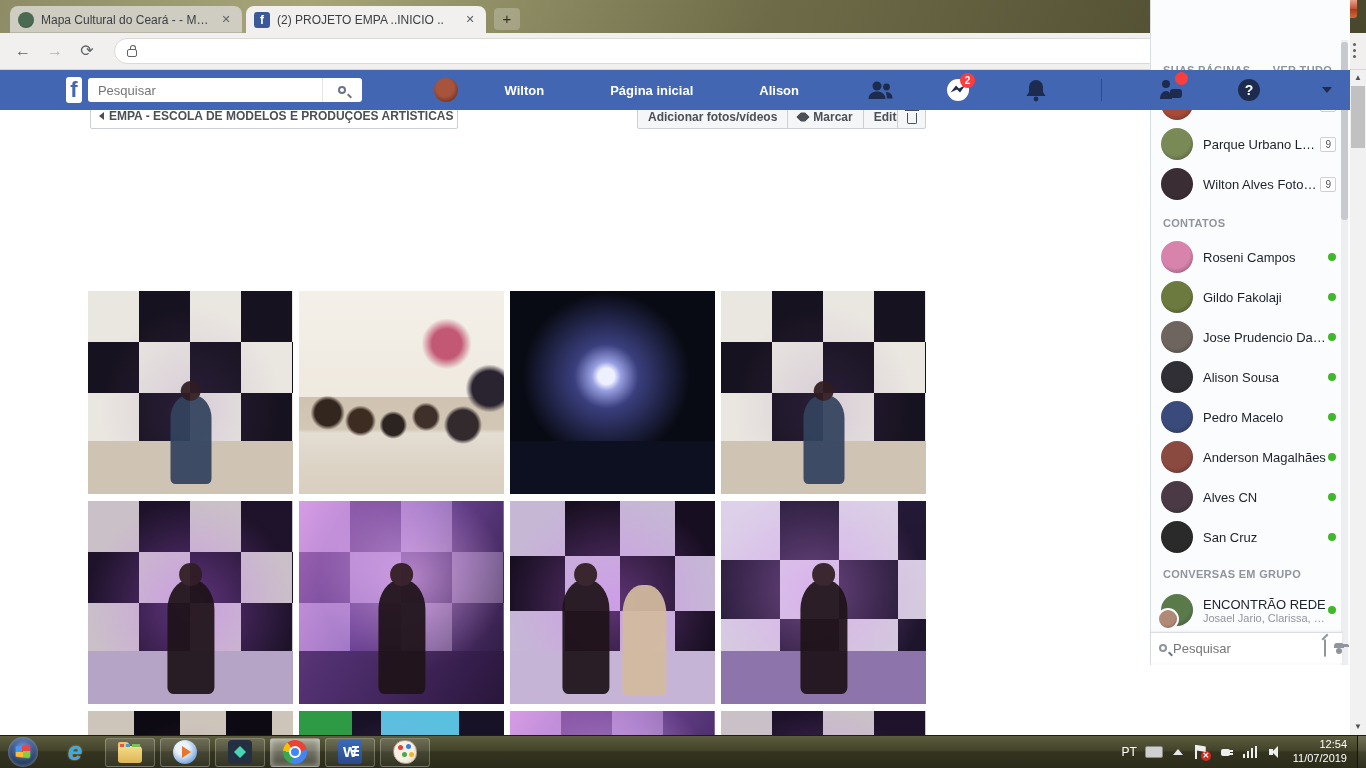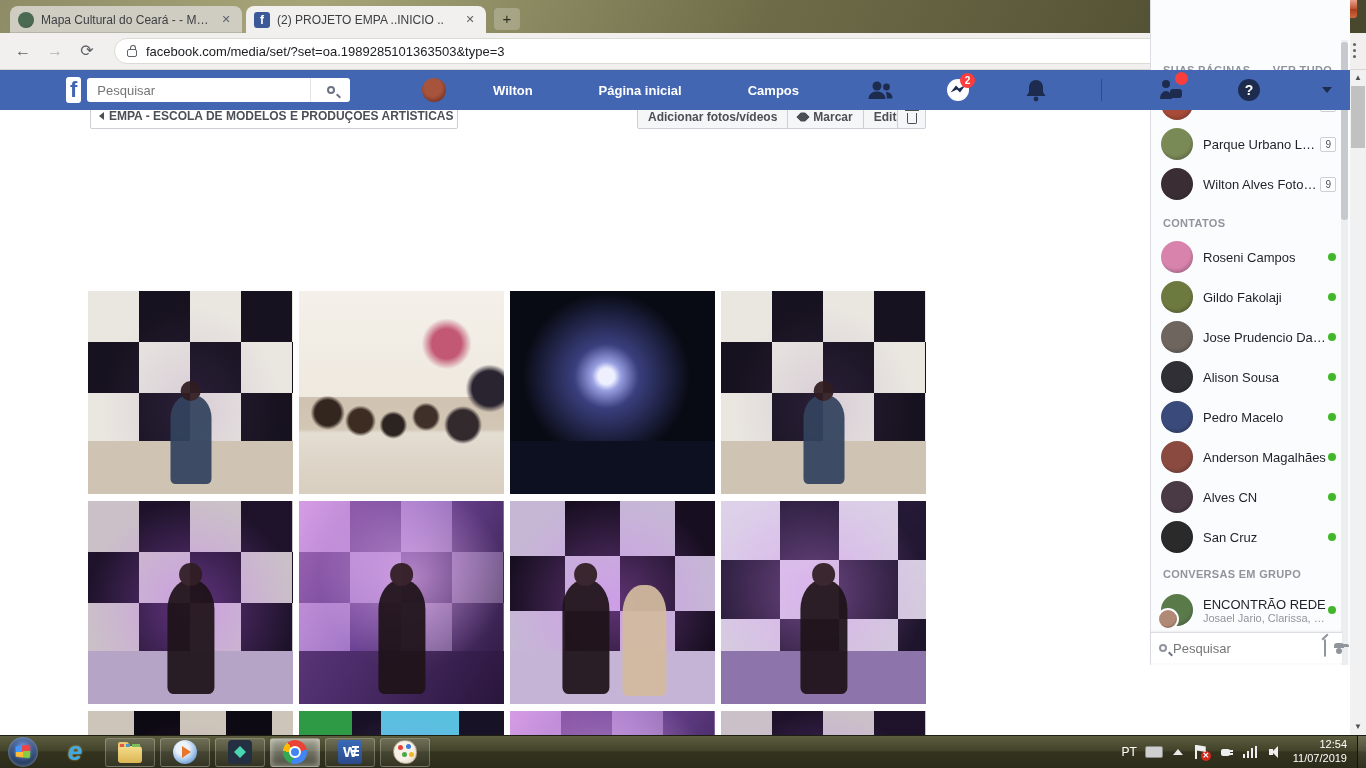--- a/index.html
+++ b/index.html
@@ -259,21 +259,20 @@
       <div class="winbtn close">✕</div>
     </div>
   </div>
 
   <div class="toolbar">
     <div class="navbtn">←</div>
     <div class="navbtn fwd">→</div>
     <div class="navbtn">⟳</div>
     <div class="omnibox">
       <span class="padlock"></span>
-      <span>facebook.com/media/set/?set=oa.1989285101363503&amp;type=3</span>
     </div>
     <div class="toolicon">☆</div>
     <div class="b-avatar"></div>
     <span class="dots"></span>
   </div>
 
   <div class="viewport">
 
     <div class="pg-toolbar">
       <div class="backbtn">EMPA - ESCOLA DE MODELOS E PRODUÇÕES ARTÍSTICAS</div>
@@ -295,21 +294,21 @@
       <div class="fbsearch">
         <input placeholder="Pesquisar" style="">
         <div class="mag">
             <span class="magglyph"></span>
           </div>
       </div>
       <div class="fbnav">
         <div class="fb-avatar"></div>
         <span class="navitem">Wilton</span>
         <span class="navitem">Página inicial</span>
-        <span class="navitem">Campos</span>
+        <span class="navitem">Alison</span>
         <div class="hicon">
           <svg class="navy" width="26" height="22" viewBox="0 0 26 22">
             <circle cx="10" cy="7" r="4.5"></circle>
               <path d="M1.5 20c0-5 4-7.5 8.5-7.5s8.5 2.5 8.5 7.5z"></path>
             <circle cx="19.5" cy="8" r="3.4"></circle>
               <path d="M19 13c3.6 0 6.5 2 6.5 6.5h-5.5"></path>
           </svg>
         </div>
         <div class="hicon">
           <svg width="24" height="24" viewBox="0 0 24 24">

